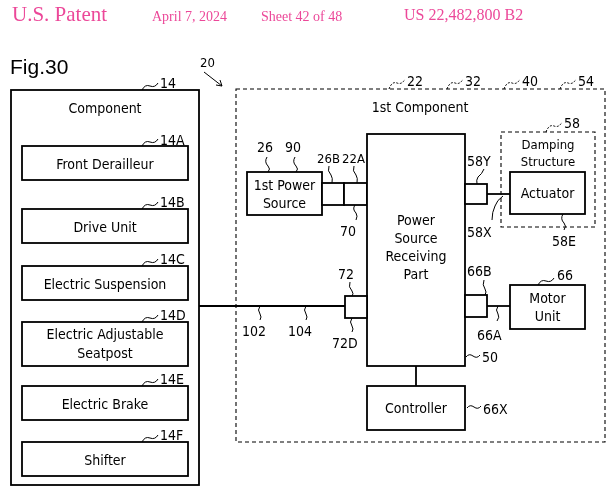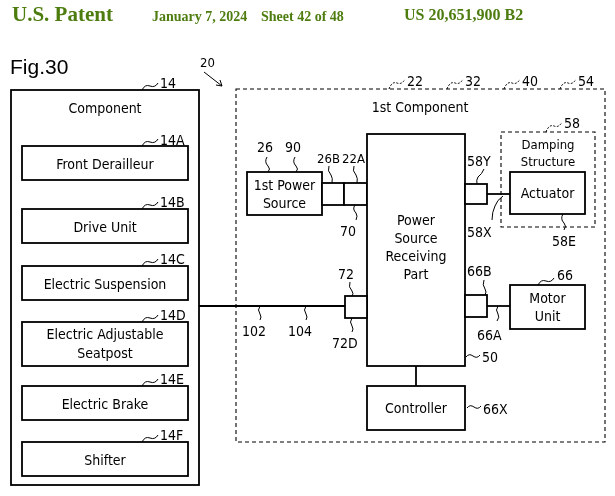--- a/index.html
+++ b/index.html
@@ -1,33 +1,33 @@
 <!DOCTYPE html>
 <html><head>
   <meta charset="utf-8">
   <style>
     html, body { margin: 0; padding: 0; background: #ffffff; }
     body { width: 615px; height: 496px; position: relative; overflow: hidden; }
-    .hdr { position: absolute; top: 4px; font-family: "Liberation Serif", serif; font-weight: bold; color: #4d7c0f; white-space: nowrap; }
+    .hdr { position: absolute; top: 4px; font-family: "Liberation Serif", serif; font-weight: normal; color: #ec4899; white-space: nowrap; }
     .hdr-big { font-size: 21px; top: 2px; }
     .hdr-small { font-size: 14px; top: 9px; }
     svg { position: absolute; left: 0; top: 0; }
     .lbl { font-family: "DejaVu Sans Condensed", "DejaVu Sans", sans-serif; fill: #000; }
     .box { fill: #fff; stroke: #000; stroke-width: 1.8; }
     .dash { fill: none; stroke: #000; stroke-width: 1.1; stroke-dasharray: 4 3; }
     .ln { stroke: #000; stroke-width: 1.8; fill: none; }
     .lead { stroke: #000; stroke-width: 1; fill: none; }
   </style>
 </head>
 <body>
 
 <div class="hdr hdr-big" style="left:12px;">U.S. Patent</div>
-<div class="hdr hdr-small" style="left:152px;">January 7, 2024</div>
+<div class="hdr hdr-small" style="left:152px;">April 7, 2024</div>
 <div class="hdr hdr-small" style="left:261px;">Sheet 42 of 48</div>
-<div class="hdr" style="left:404px; top:6px; font-size:16px;">US 20,651,900 B2</div>
+<div class="hdr" style="left:404px; top:6px; font-size:16px;">US 22,482,800 B2</div>
 
 <svg width="615" height="496" viewBox="0 0 615 496">
 
   <text class="lbl" x="10" y="74" font-size="21" style="font-family:'Liberation Sans',sans-serif">Fig.30</text>
 
   <text class="lbl" x="200" y="67" font-size="13">20</text>
   <path class="lead" d="M204 72 L222 86"></path>
   <path class="lead" d="M222 86 L216 85 M222 86 L220 80"></path>
 
   <g>

